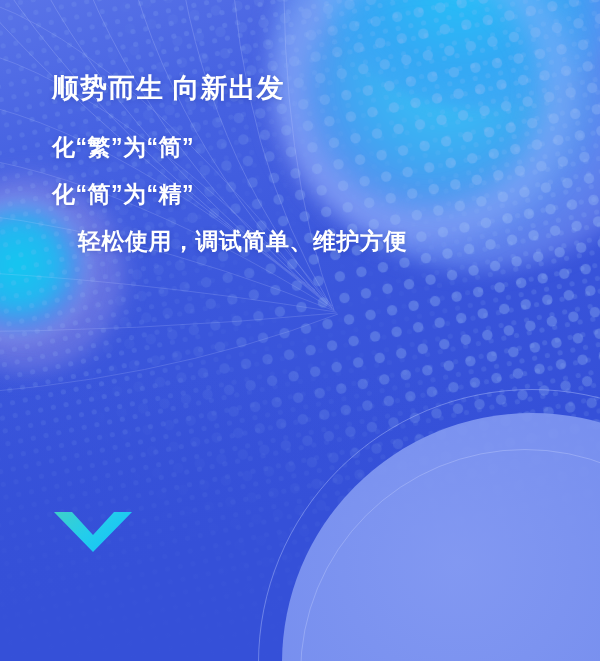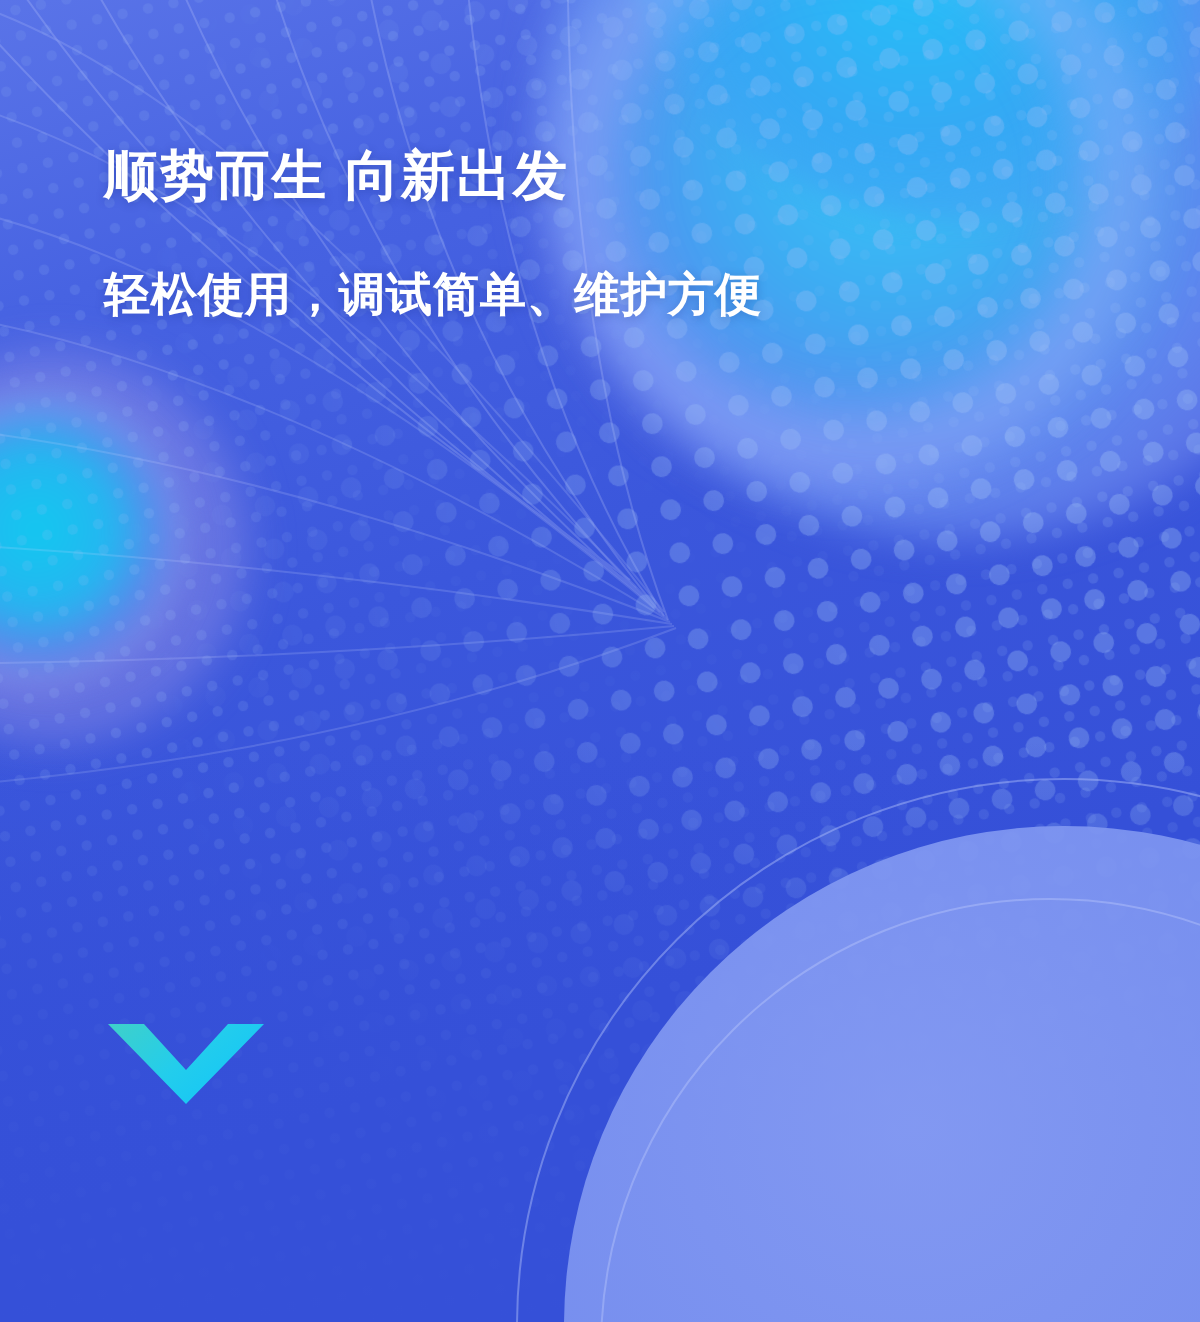--- a/index.html
+++ b/index.html
@@ -119,21 +119,21 @@
   .bullet{
     font-size:23px;
     font-weight:bold;
     color:#ffffff;
     line-height:1.0;
     margin-bottom:24px;
     letter-spacing:0.5px;
     white-space:nowrap;
     text-shadow:0 1px 5px rgba(20,40,130,0.28);
   }
-  .bullet:last-child{margin-bottom:0;}
+  .bullet:last-child{margin-bottom:0;margin-left:26px;}
 
   
   .chevron{
     position:absolute;
     left:54px; top:510px;
     width:78px; height:42px;
     z-index:6;
   }
   .chevron svg{width:100%;height:100%;display:block;}
 </style>
@@ -208,20 +208,22 @@
   </div>
 
   <div class="bg-fade-bottom"></div>
   <div class="bg-disc-br"></div>
   <div class="bg-ring-br"></div>
   <div class="bg-ring-br2"></div>
 
   <div class="content">
     <div class="eyebrow">顺势而生 向新出发</div>
     <div class="bullets">
+      <div class="bullet">化“繁”为“简”</div>
+      <div class="bullet">化“简”为“精”</div>
       <div class="bullet">轻松使用，调试简单、维护方便</div>
     </div>
   </div>
 
   <div class="chevron">
     <svg viewBox="0 0 78 42" aria-hidden="true">
       <defs>
         <linearGradient id="chevGrad" x1="0" y1="0" x2="1" y2="0.6">
           <stop offset="0%" stop-color="#3fd0c9"></stop>
           <stop offset="55%" stop-color="#23cdec"></stop>

